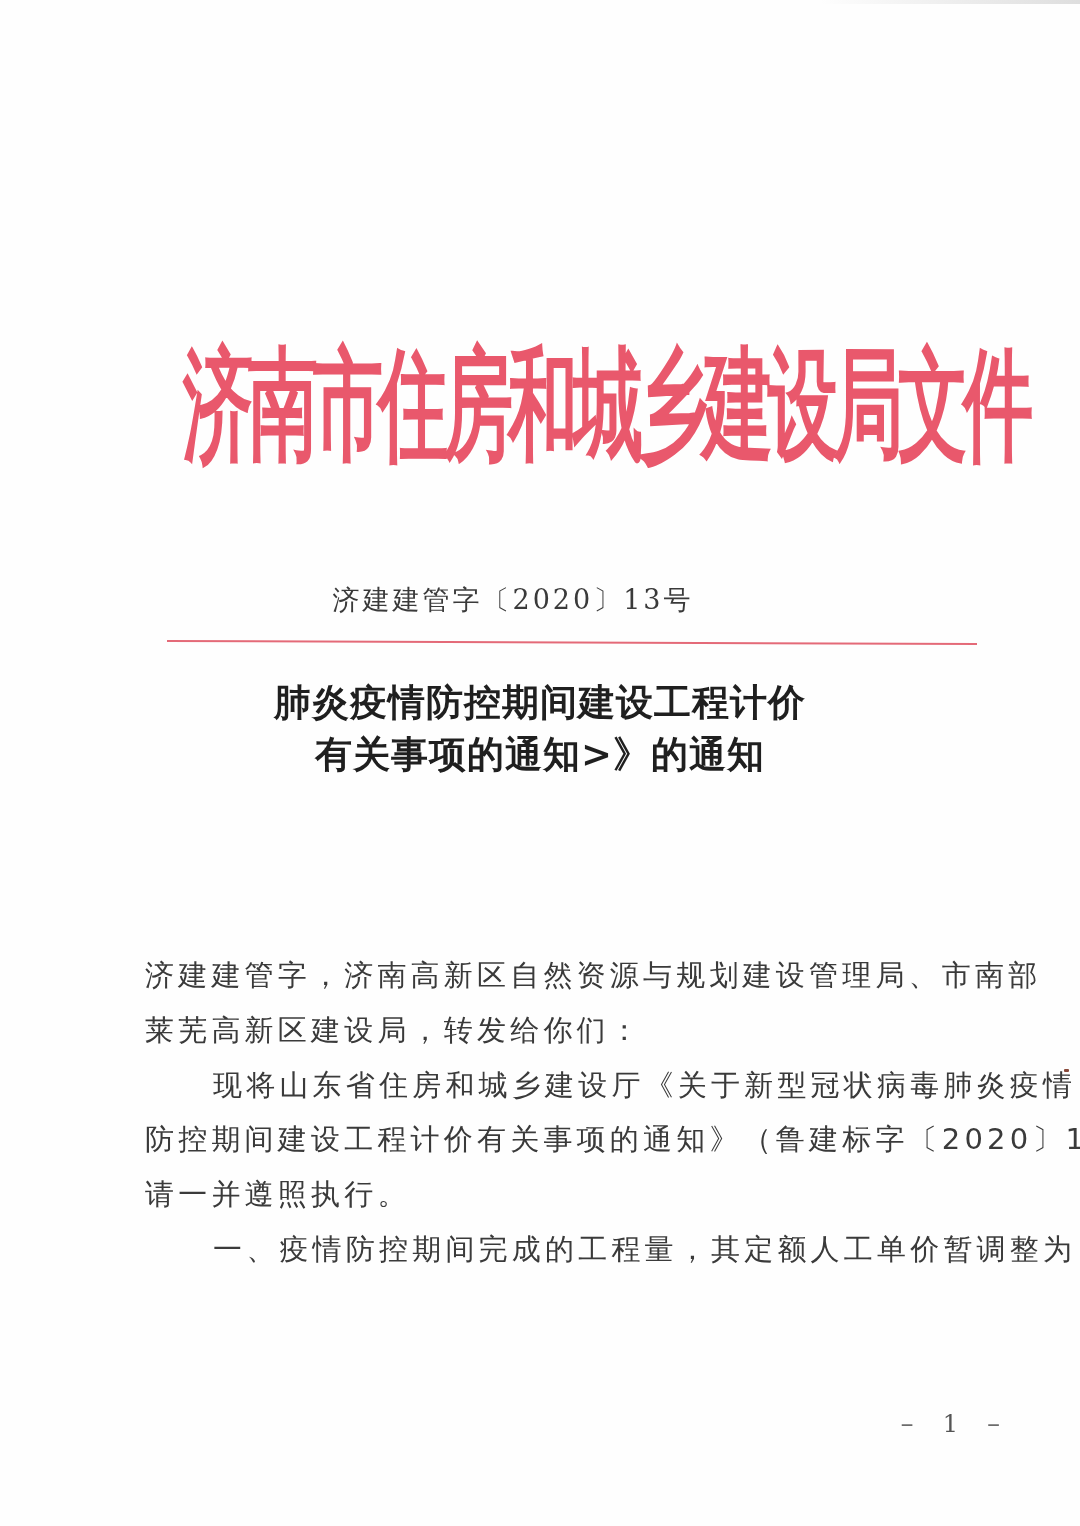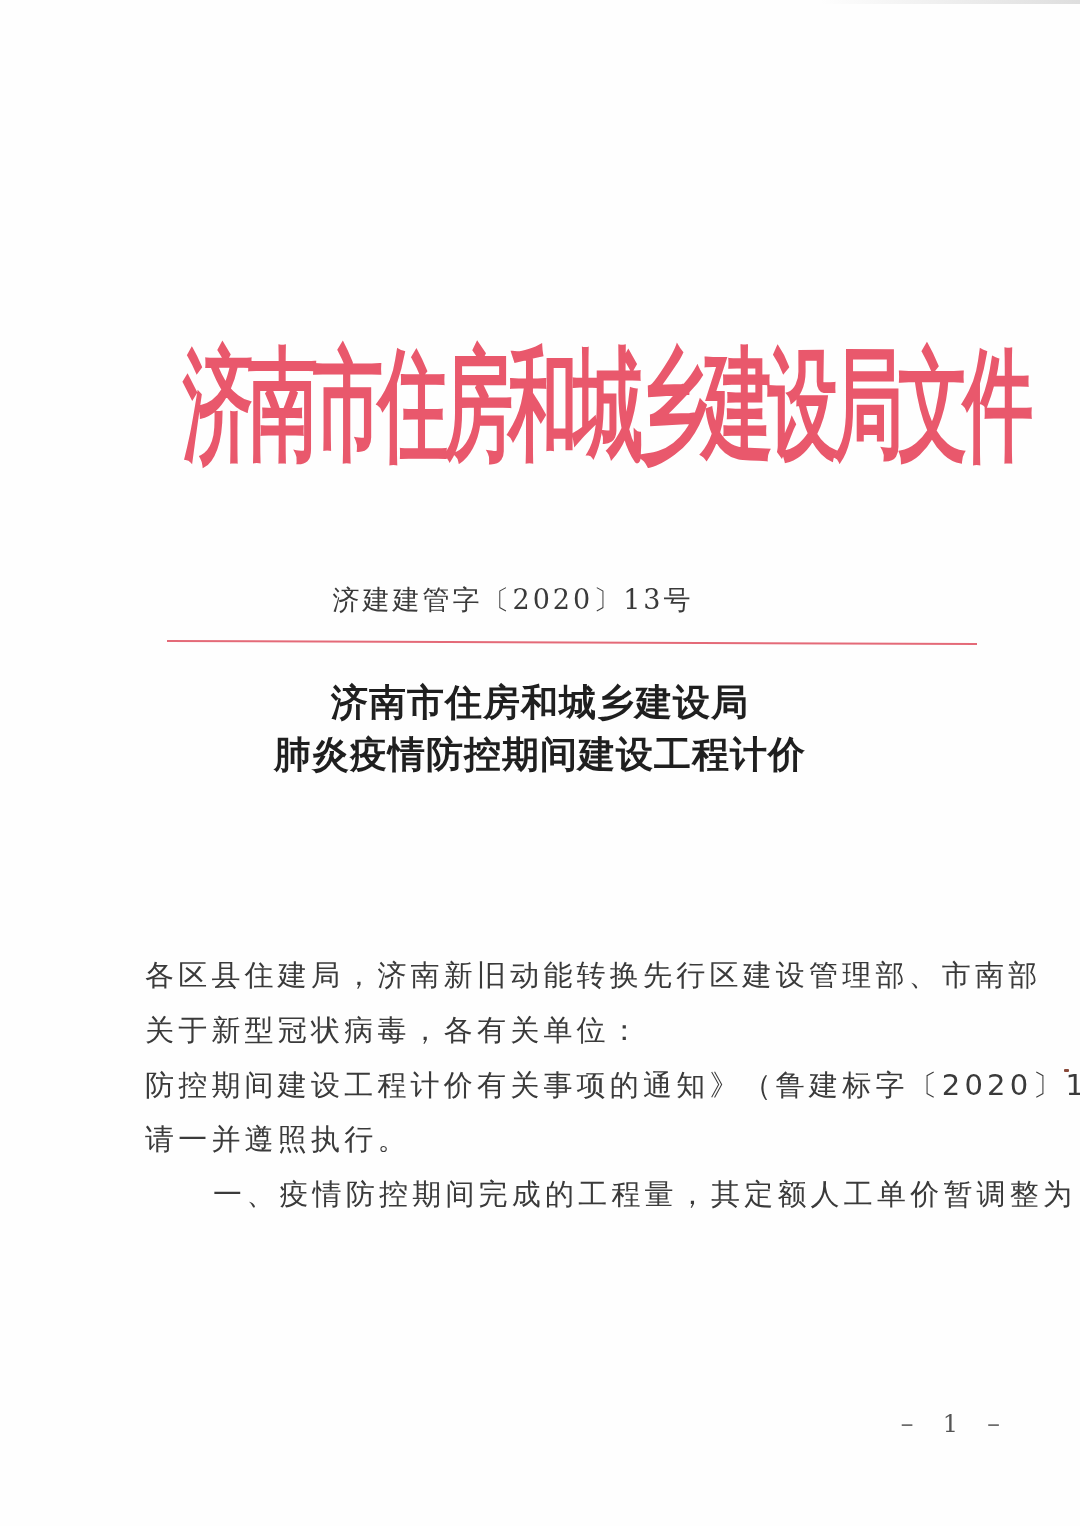--- a/index.html
+++ b/index.html
@@ -164,27 +164,28 @@
     <span class="masthead-char">局</span>
     <span class="masthead-char">文</span>
     <span class="masthead-char">件</span>
   </div>
 
   <div class="doc-number">济建建管字〔2020〕13号</div>
 
   <div class="red-rule"></div>
 
   <div class="title">
-    <span class="title-line">济南市住房和城乡建设局</span>
     <span class="title-line">肺炎疫情防控期间建设工程计价</span>
+    <span class="title-line">有关事项的通知&gt;》的通知</span>
   </div>
 
   <div class="body-text">
-    <span class="body-line">各区县住建局，济南新旧动能转换先行区建设管理部、市南部</span>
-    <span class="body-line">关于新型冠状病毒，各有关单位：</span>
+    <span class="body-line">济建建管字，济南高新区自然资源与规划建设管理局、市南部</span>
+    <span class="body-line">莱芜高新区建设局，转发给你们：</span>
+    <span class="body-line indent">现将山东省住房和城乡建设厅《关于新型冠状病毒肺炎疫情</span>
     <span class="body-line">防控期间建设工程计价有关事项的通知》（鲁建标字〔2020〕1</span>
     <span class="body-line">请一并遵照执行。</span>
     <span class="body-line indent">一、疫情防控期间完成的工程量，其定额人工单价暂调整为：</span>
   </div>
 
   <div class="page-number">－ 1 －</div>
 
   <div class="stray-mark"></div>
 </div>
 

